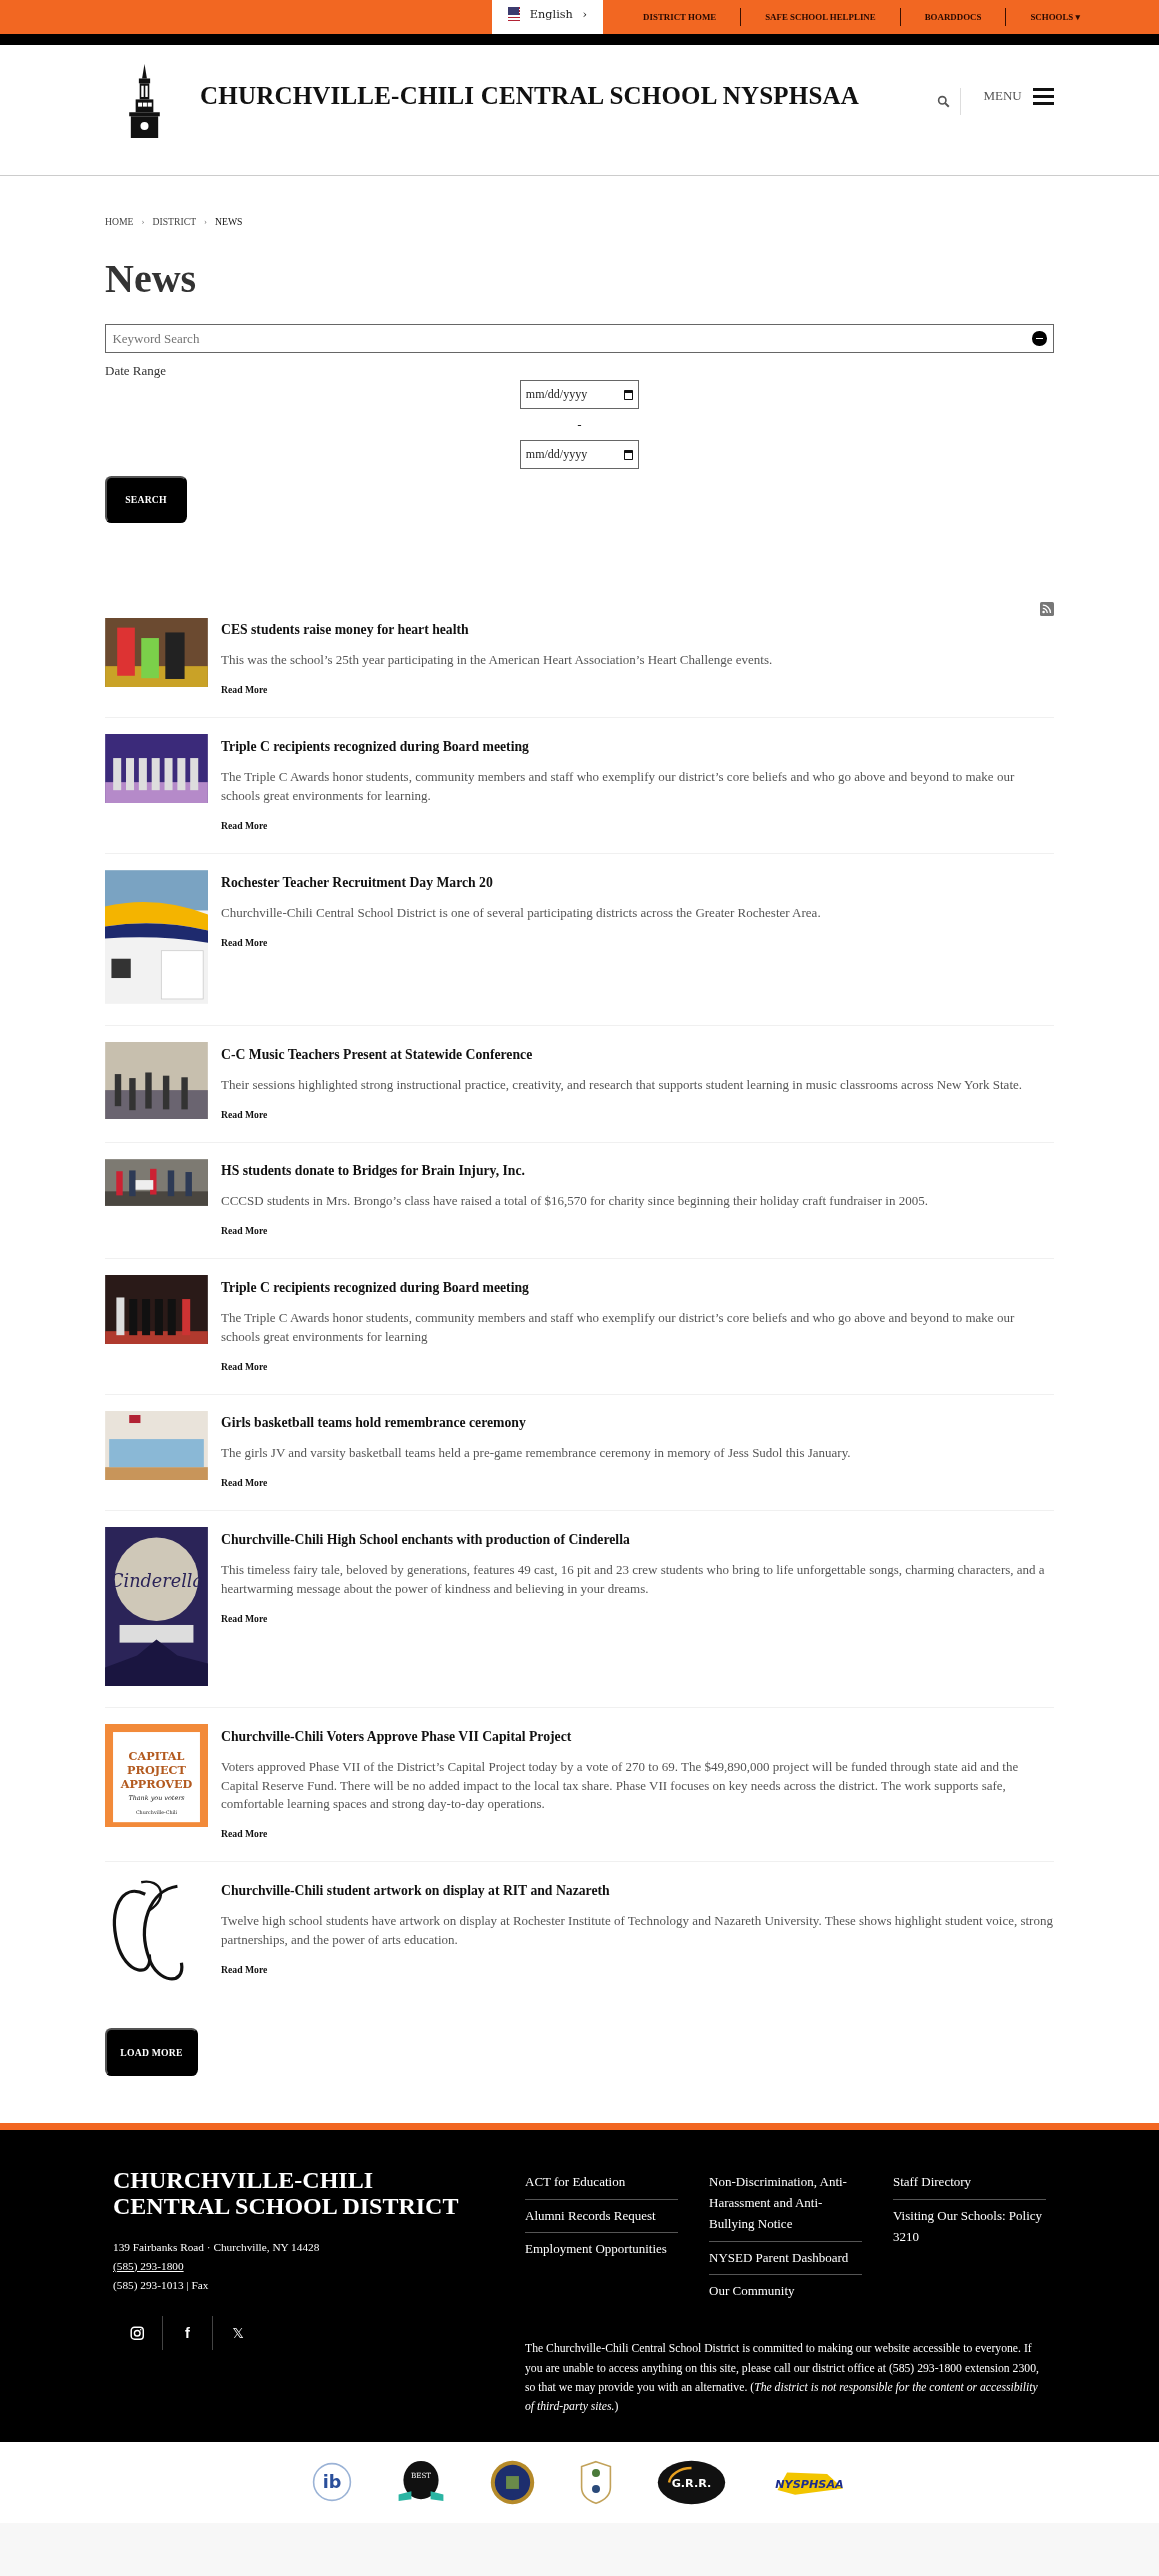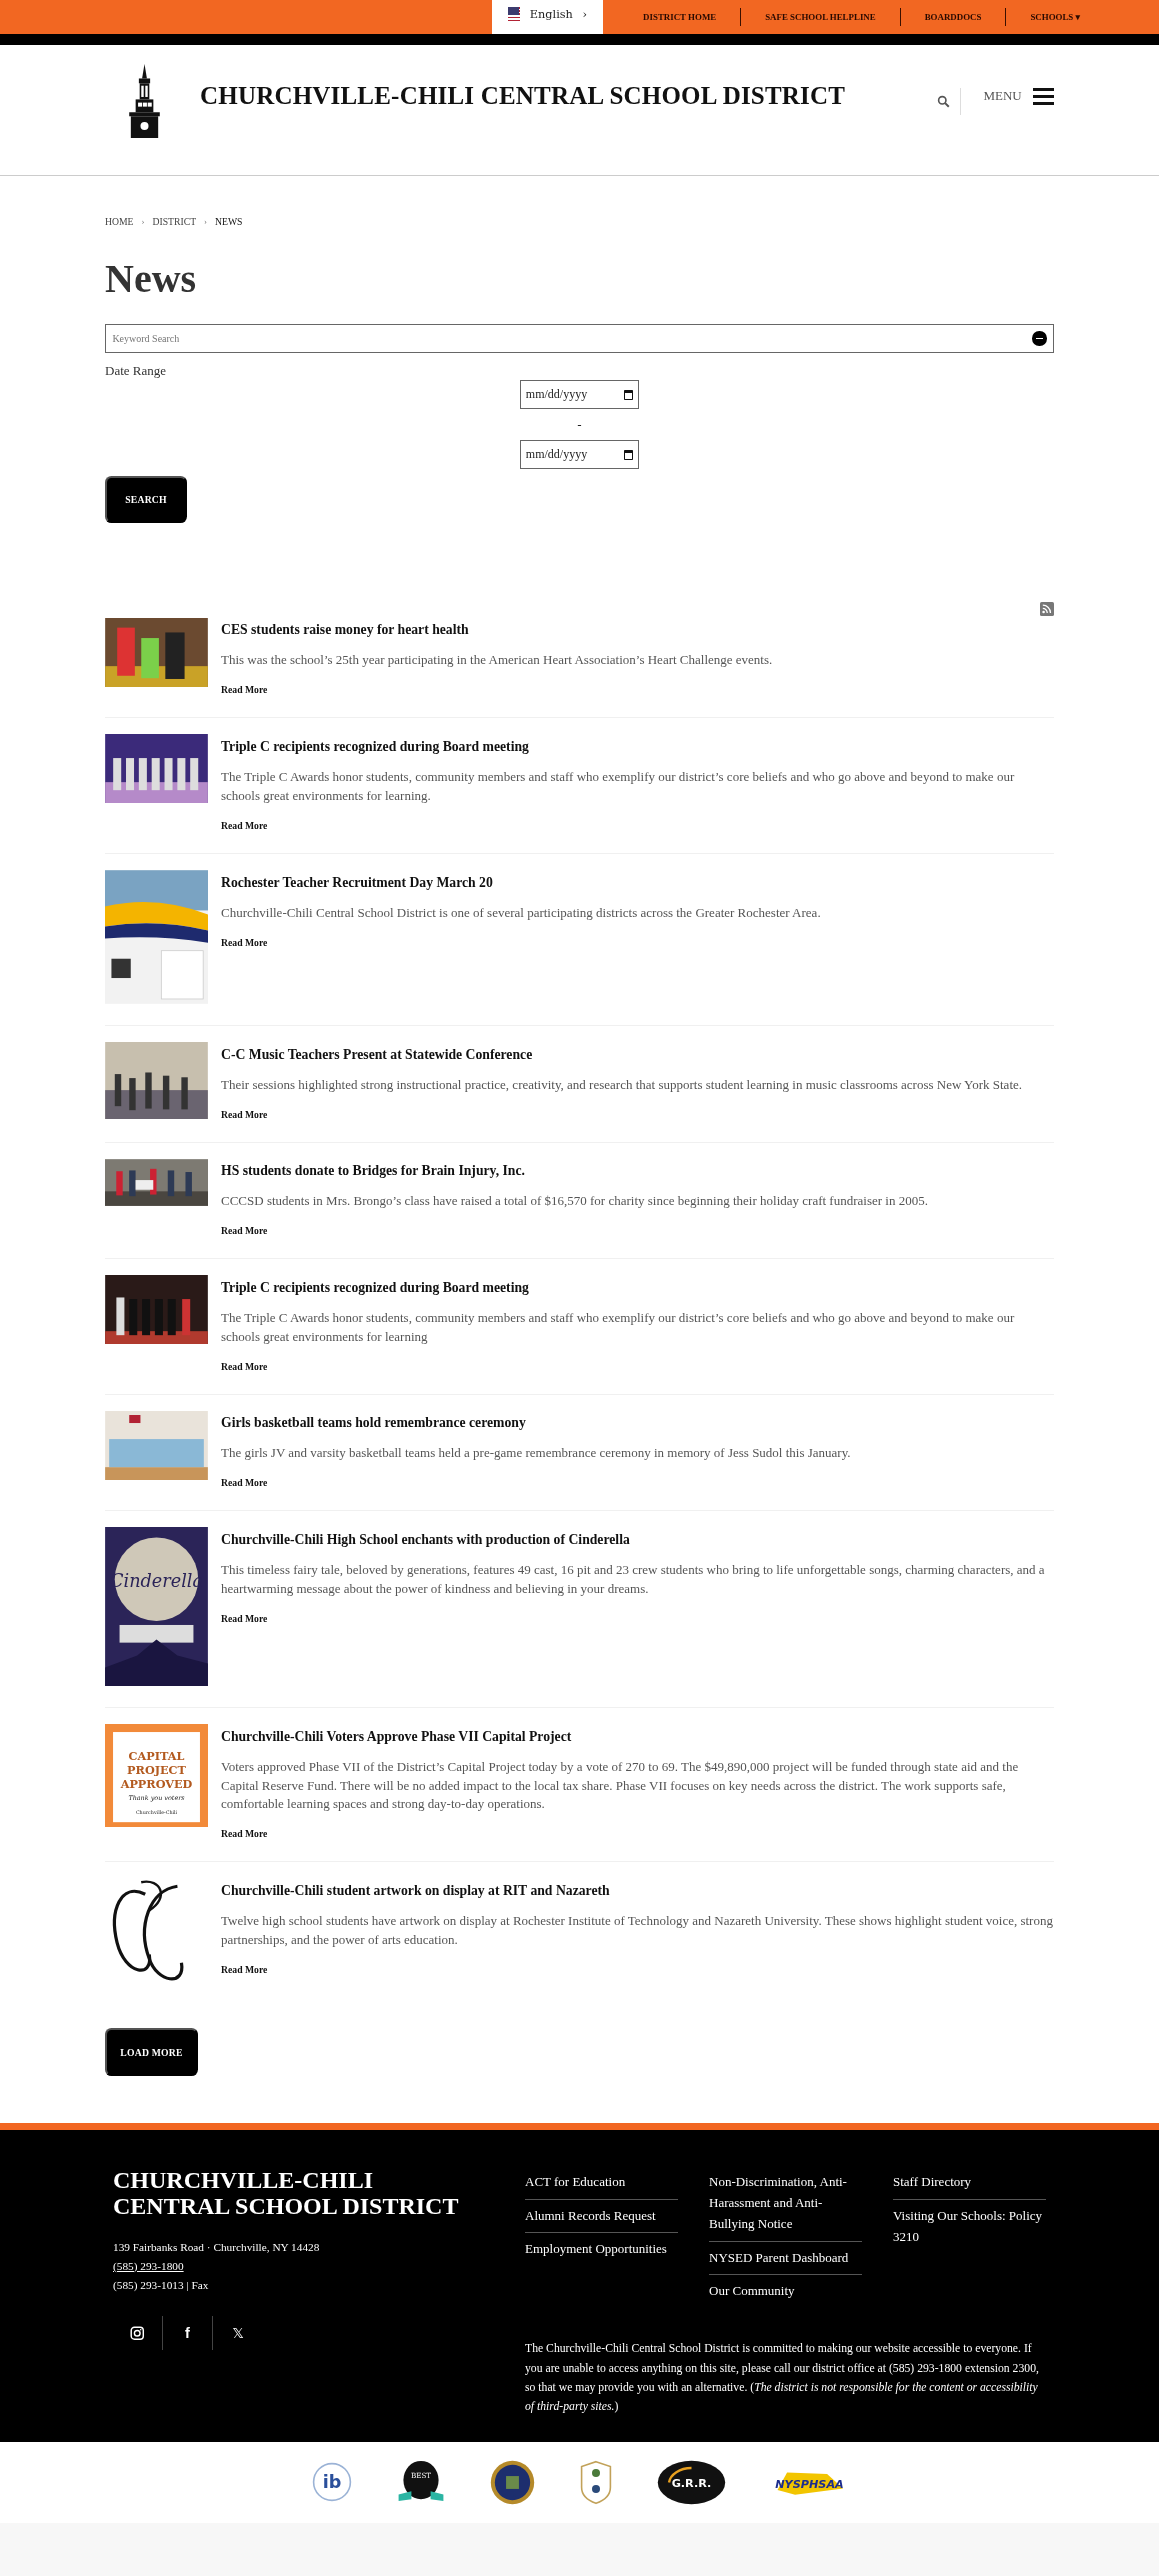--- a/index.html
+++ b/index.html
@@ -27,21 +27,21 @@
   .hamb { width: 21px; display: flex; flex-direction: column; gap: 4px; }
   .hamb span { display: block; height: 3.2px; background: #111; }
 
   
   .main { padding: 0 105px; }
   .breadcrumb { margin-top: 40px; font-size: 9.7px; color: #444; display: flex; gap: 8px; align-items: center; font-family: "Liberation Serif", serif; }
   .breadcrumb .sep { font-size: 8.9px; color: #777; }
   .breadcrumb .current { color: #111; }
   .page-title { margin-top: 28px; font-size: 40px; font-weight: bold; color: #333; font-family: "Liberation Serif", serif; }
   .kw { margin-top: 22.5px; height: 29px; border: 0.8px solid #666; display: flex; align-items: center; padding: 0 6.4px; position: relative; }
-  .kw input { border: none; outline: none; font-size: 10px; font-family: "Liberation Serif", serif; flex: 1; color: #666; background: transparent; }
+  .kw input { border: none; outline: none; font-size: 13px; font-family: "Liberation Serif", serif; flex: 1; color: #666; background: transparent; }
   .kw .clear { width: 14.5px; height: 14.5px; border-radius: 50%; background: #000; position: relative; }
   .kw .clear::after { content: ""; position: absolute; left: 4px; right: 4px; top: 6.4px; height: 1.6px; background: #fff; }
   .dr-label { margin-top: 9.7px; font-size: 13px; font-family: "Liberation Serif", serif; color: #333; }
   .dates { display: flex; align-items: center; gap: 8px; margin-top: 1.6px; flex-direction: column; }
   .date-in { width: 119px; height: 29px; border: 0.8px solid #666; display: flex; align-items: center; padding: 0 4.8px; font-size: 12px; justify-content: space-between; font-family: "Liberation Serif", serif; }
   .cal { width: 9.7px; height: 10.5px; border: 1.6px solid #111; border-top-width: 3.2px; border-radius: 0.8px; }
   .btn-black { background: #000; color: #fff; font-weight: bold; font-size: 9.7px; border-radius: 6.4px; display: flex; align-items: center; justify-content: center; font-family: "Liberation Serif", serif; letter-spacing: 0.2px; }
   .search-btn { margin-top: 6.4px; width: 82px; height: 47px; }
 
   .rss-row { margin-top: 79px; height: 16px; display: flex; justify-content: flex-end; }
@@ -105,21 +105,21 @@
     <rect x="19" y="27" width="3" height="14" fill="#fff"></rect>
     <rect x="24" y="27" width="3" height="14" fill="#fff"></rect>
     <rect x="12" y="44" width="22" height="16" fill="#111"></rect>
     <rect x="15" y="48" width="5" height="5" fill="#fff"></rect>
     <rect x="21" y="48" width="5" height="5" fill="#fff"></rect>
     <rect x="27" y="48" width="5" height="5" fill="#fff"></rect>
     <rect x="4" y="60" width="38" height="5" fill="#111"></rect>
     <rect x="6" y="65" width="34" height="27" fill="#111"></rect>
     <circle cx="23" cy="77" r="5" fill="#fff"></circle>
   </svg>
-  <div class="site-title">CHURCHVILLE-CHILI CENTRAL SCHOOL DISTRICT</div>
+  <div class="site-title">CHURCHVILLE-CHILI CENTRAL SCHOOL NYSPHSAA</div>
   <div class="hdr-right">
     <div class="hdr-search">
       <svg width="13" height="13" viewBox="0 0 16 16">
           <circle cx="6.5" cy="6.5" r="4.5" stroke="#555" stroke-width="2" fill="none"></circle>
           <line x1="10" y1="10" x2="14.5" y2="14.5" stroke="#555" stroke-width="2.5"></line>
         </svg>
     </div>
     <span class="menu-label">MENU</span>
     <div class="hamb">
         <span></span>

